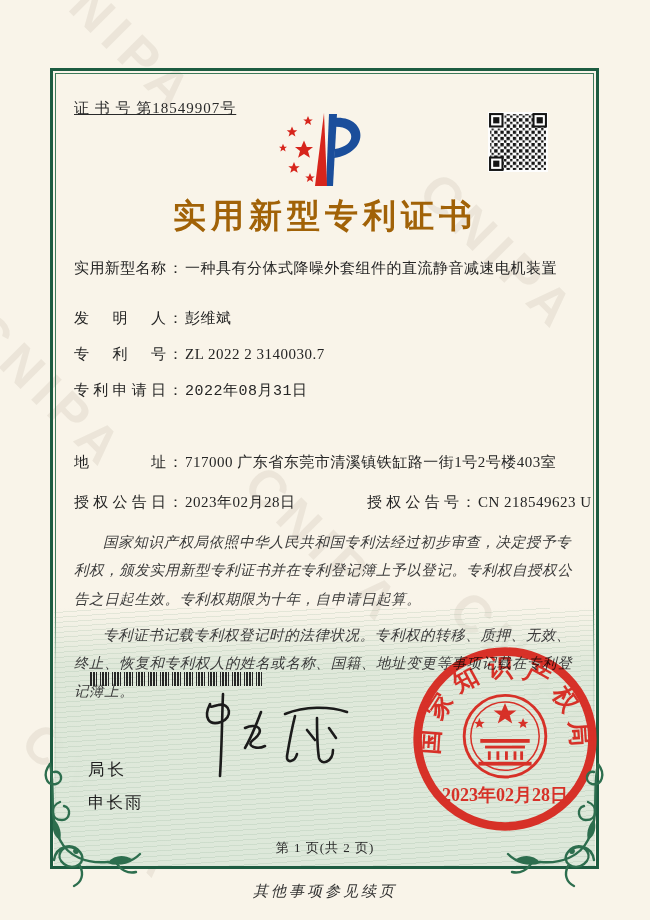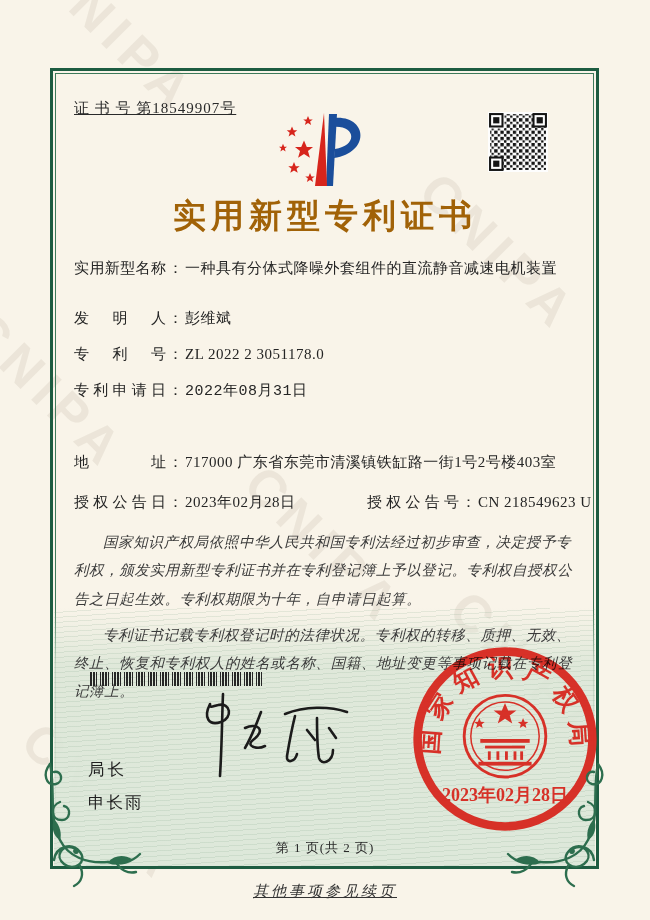--- a/index.html
+++ b/index.html
@@ -50,21 +50,21 @@
   }
   .sig-role{position:absolute;left:88px;top:759px;font-family:"Liberation Sans",sans-serif;
     font-size:16.5px;letter-spacing:3px;color:#1f1f1f;}
   .sig-name{position:absolute;left:88px;top:756px;font-family:"Liberation Sans",sans-serif;
     font-size:16.5px;letter-spacing:2px;color:#1f1f1f;margin-top:36px;}
   .sig-hand{position:absolute;left:185px;top:686px;}
   .seal{position:absolute;left:410px;top:644px;mix-blend-mode:multiply;opacity:0.94;}
   .page-info{position:absolute;left:0;right:0;top:839px;text-align:center;font-size:13px;letter-spacing:1px;}
   .footer-note{
     position:absolute;left:0;right:0;top:882px;text-align:center;
-    font-size:15px;font-style:italic;letter-spacing:3px;color:#333;text-decoration:underline;
+    font-size:15px;font-style:italic;letter-spacing:3px;color:#333;
   }
   .flourish{position:absolute;z-index:3;}
   .fl-bl{left:24px;top:762px;}
   .fl-br{left:502px;top:762px;transform:scaleX(-1);}
   .logo{position:absolute;left:270px;top:108px;}
   .qr{position:absolute;left:488px;top:112px;}
 </style>
 </head>
 <body>
 
@@ -132,21 +132,21 @@
 
   <div class="title">实用新型专利证书</div>
 
   <div class="frow" style="top:259px;">
     <span class="flabel">实用新型名称</span><span class="fsep">：</span><span class="fval">一种具有分体式降噪外套组件的直流静音减速电机装置</span>
   </div>
   <div class="frow" style="top:309px;">
     <span class="flabel">发明人</span><span class="fsep">：</span><span class="fval">彭维斌</span>
   </div>
   <div class="frow" style="top:345px;">
-    <span class="flabel">专利号</span><span class="fsep">：</span><span class="fval">ZL 2022 2 3051178.0</span>
+    <span class="flabel">专利号</span><span class="fsep">：</span><span class="fval">ZL 2022 2 3140030.7</span>
   </div>
   <div class="frow" style="top:381px;font-family:Liberation Mono, monospace;">
     <span class="flabel">专利申请日</span><span class="fsep">：</span><span class="fval">2022年08月31日</span>
   </div>
   <div class="frow" style="top:453px;">
     <span class="flabel">地址</span><span class="fsep">：</span><span class="fval">717000 广东省东莞市清溪镇铁缸路一街1号2号楼403室</span>
   </div>
   <div class="frow" style="top:493px;">
     <span class="flabel">授权公告日</span><span class="fsep">：</span><span class="fval">2023年02月28日</span>
     <span style="display:inline-block;width:64px;"></span>

